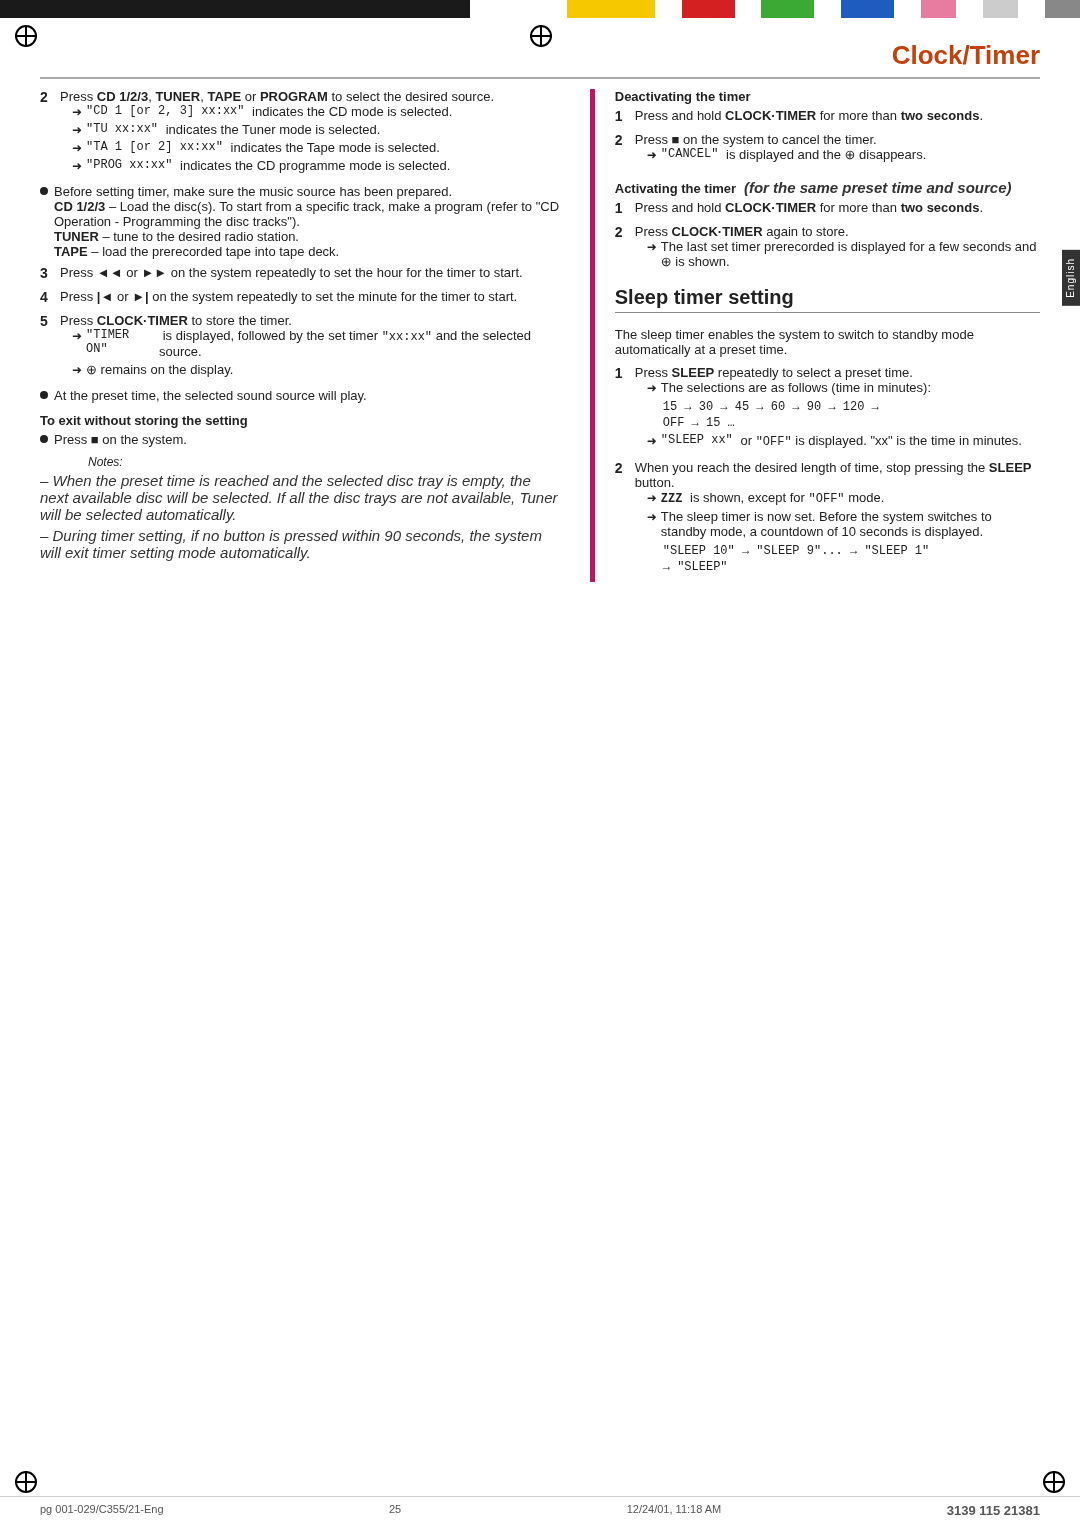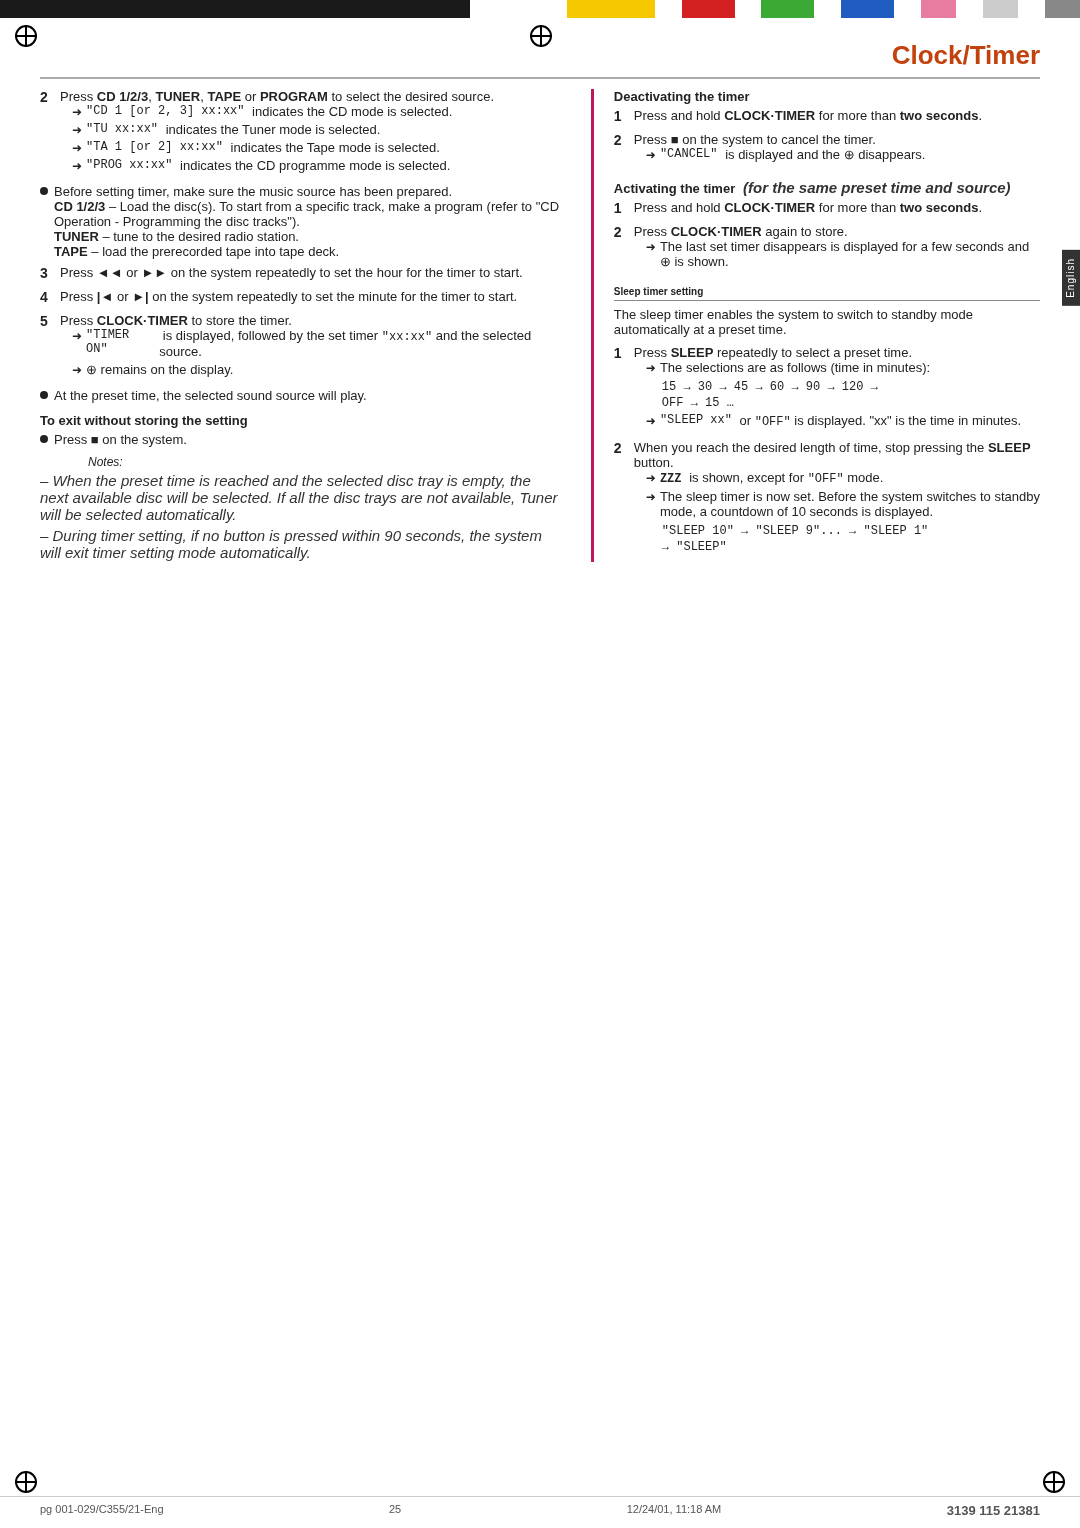--- a/index.html
+++ b/index.html
@@ -95,21 +95,21 @@
     .two-col {
       display: flex;
       gap: 30px;
       margin-top: 10px;
     }
     .col-left {
       flex: 1.1;
     }
     .col-right {
       flex: 0.9;
-      border-left: 3px solid #be185d;
+      border-left: 5px solid #be185d;
       padding-left: 20px;
     }
 
     
     .english-tab {
       position: absolute;
       right: 0;
       top: 250px;
       width: 18px;
       background: #333;
@@ -166,22 +166,22 @@
       font-size: 12px;
       margin-top: 1px;
     }
 
     b, strong {
       font-weight: bold;
     }
 
     .section-title {
       font-weight: bold;
-      font-size: 10px;
-      margin-bottom: 6px;
+      font-size: 20px;
+      margin-bottom: 14px;
       margin-top: 12px;
       border-bottom: 1px solid #888;
       padding-bottom: 3px;
     }
 
     .subsection-title {
       font-weight: bold;
       font-size: 13px;
       margin-bottom: 4px;
     }
@@ -435,21 +435,21 @@
           <div>
             <span>Press and hold <b>CLOCK·TIMER</b> for more than <b>two seconds</b>.</span>
           </div>
         </div>
         <div class="step">
           <div class="step-num">2</div>
           <div>
             <span>Press <b>CLOCK·TIMER</b> again to store.</span>
             <div class="arrow-item">
               <span class="arrow">➜</span>
-              <span>The last set timer disappears is displayed for a few seconds and ⊕ is shown.</span>
+              <span>The last set timer prerecorded is displayed for a few seconds and ⊕ is shown.</span>
             </div>
           </div>
         </div>
       </div>
 
       <div style="margin-top: 14px;">
         <div class="section-title">
           <span>Sleep timer setting</span>
         </div>
         <div style="margin-bottom: 8px;">

